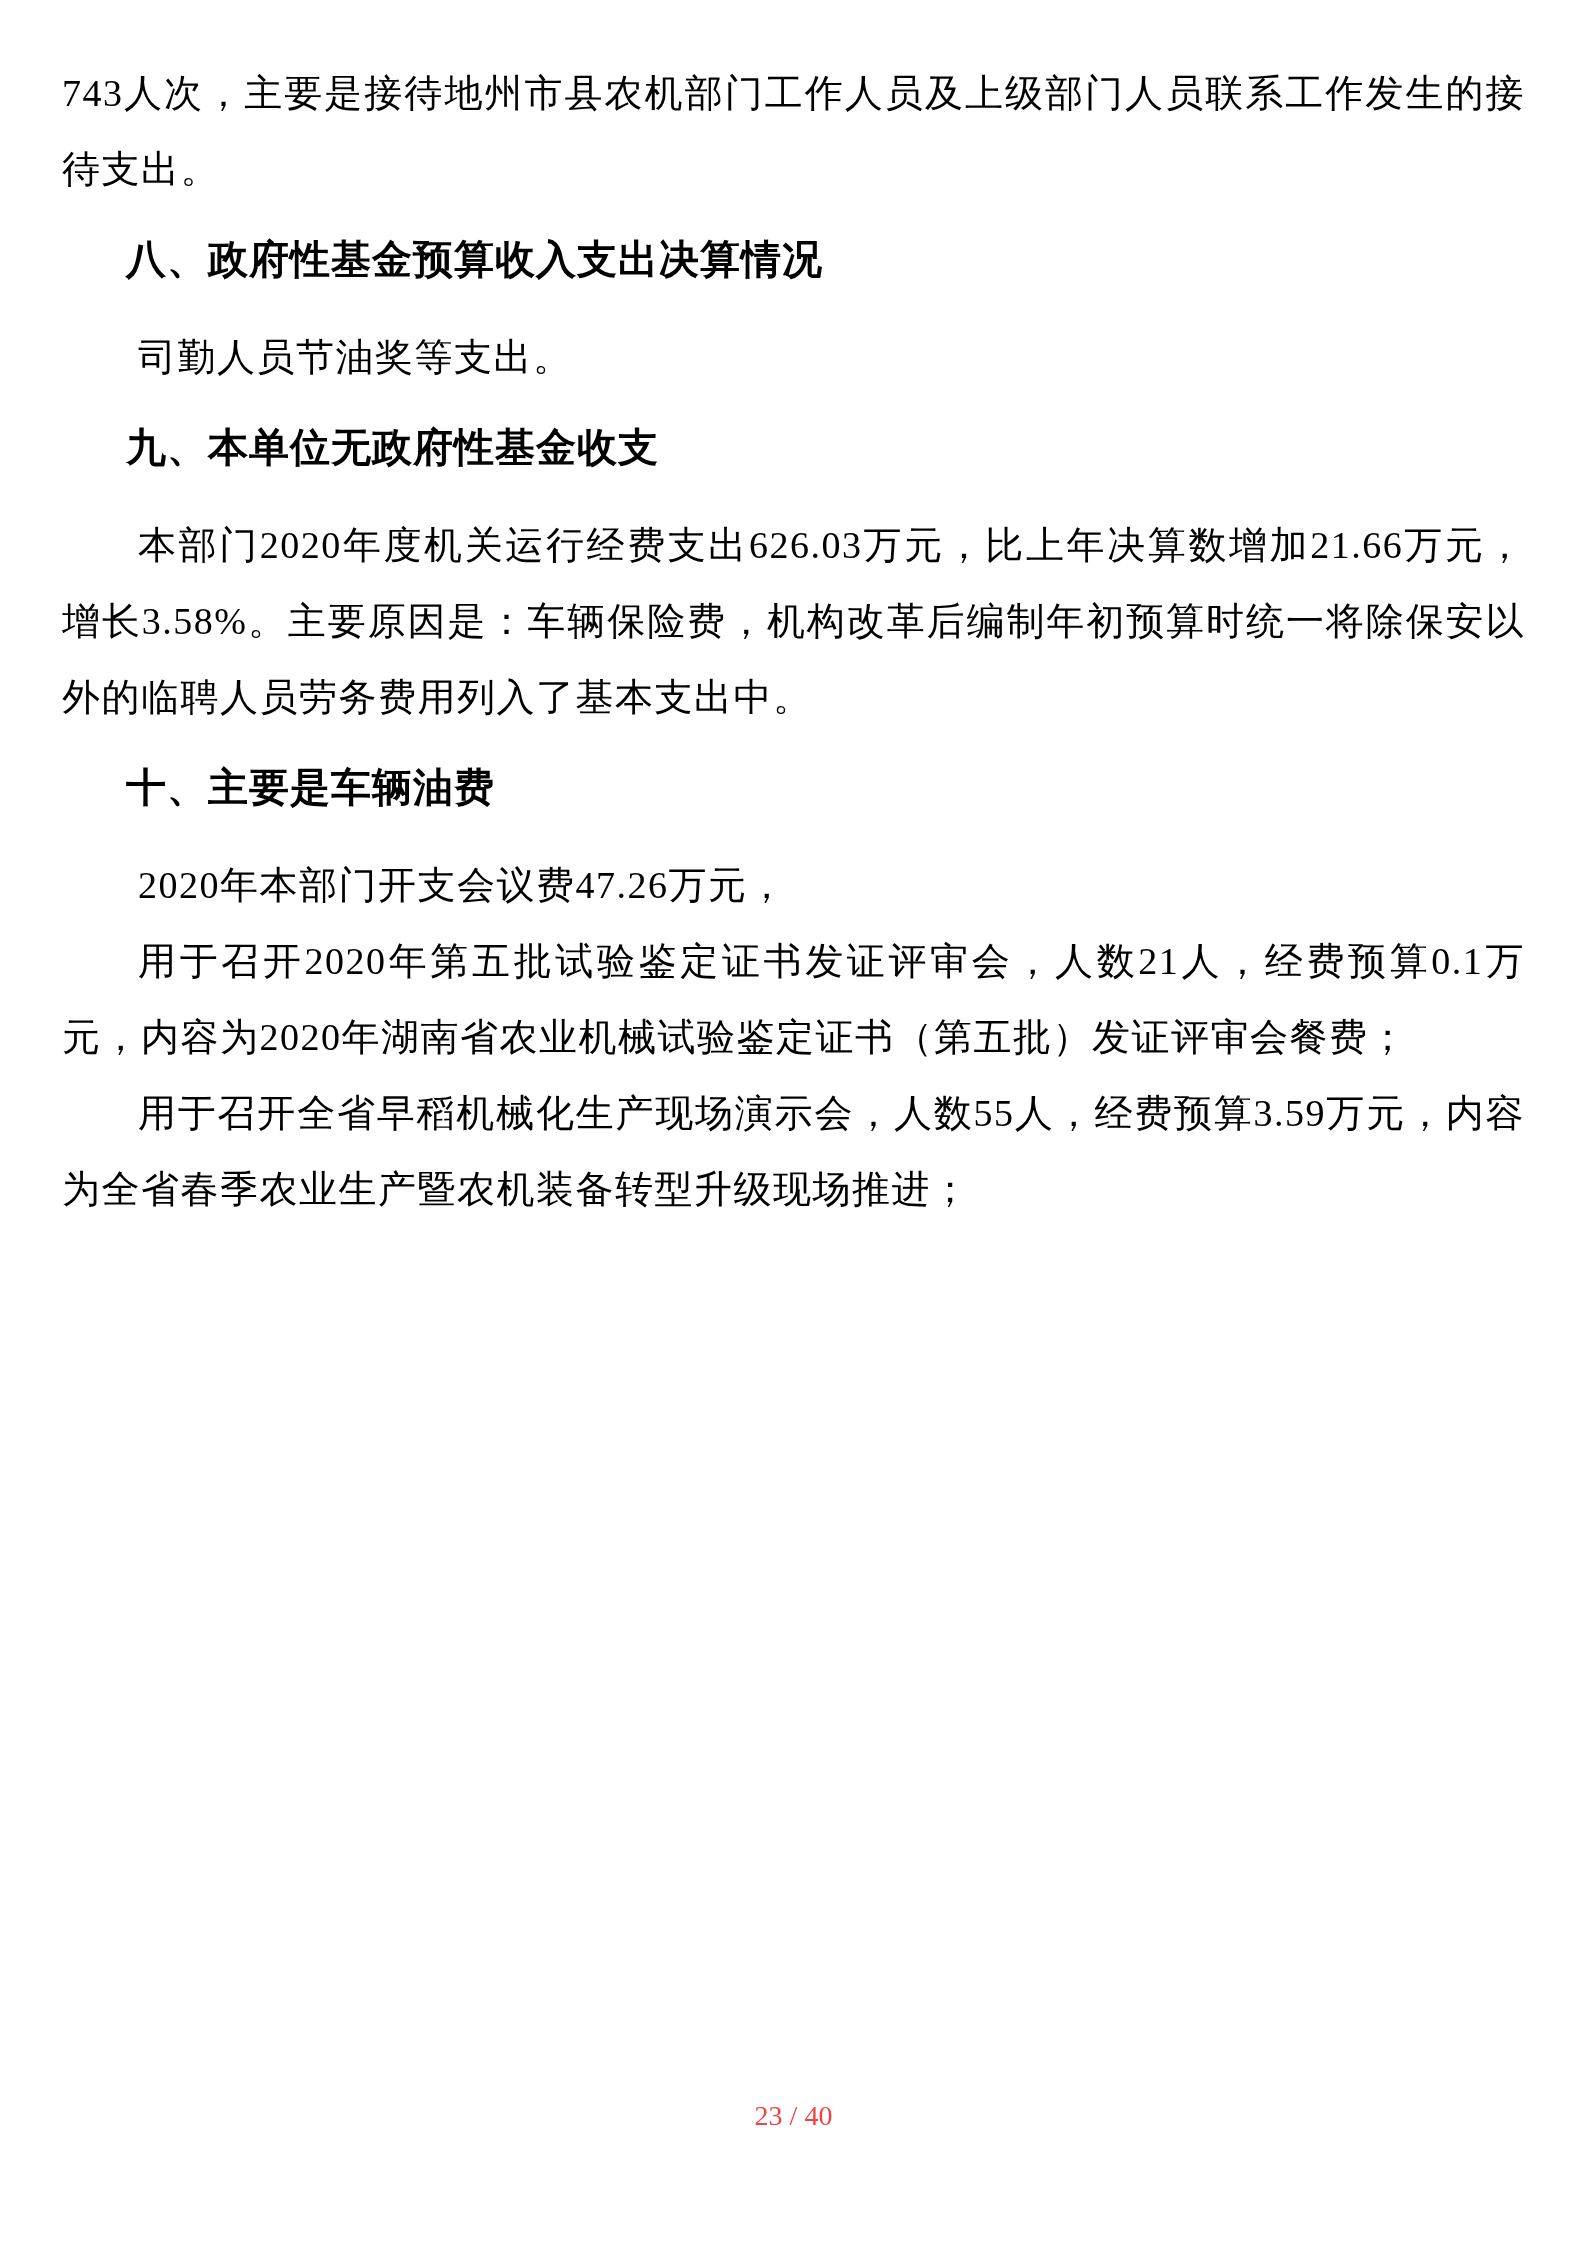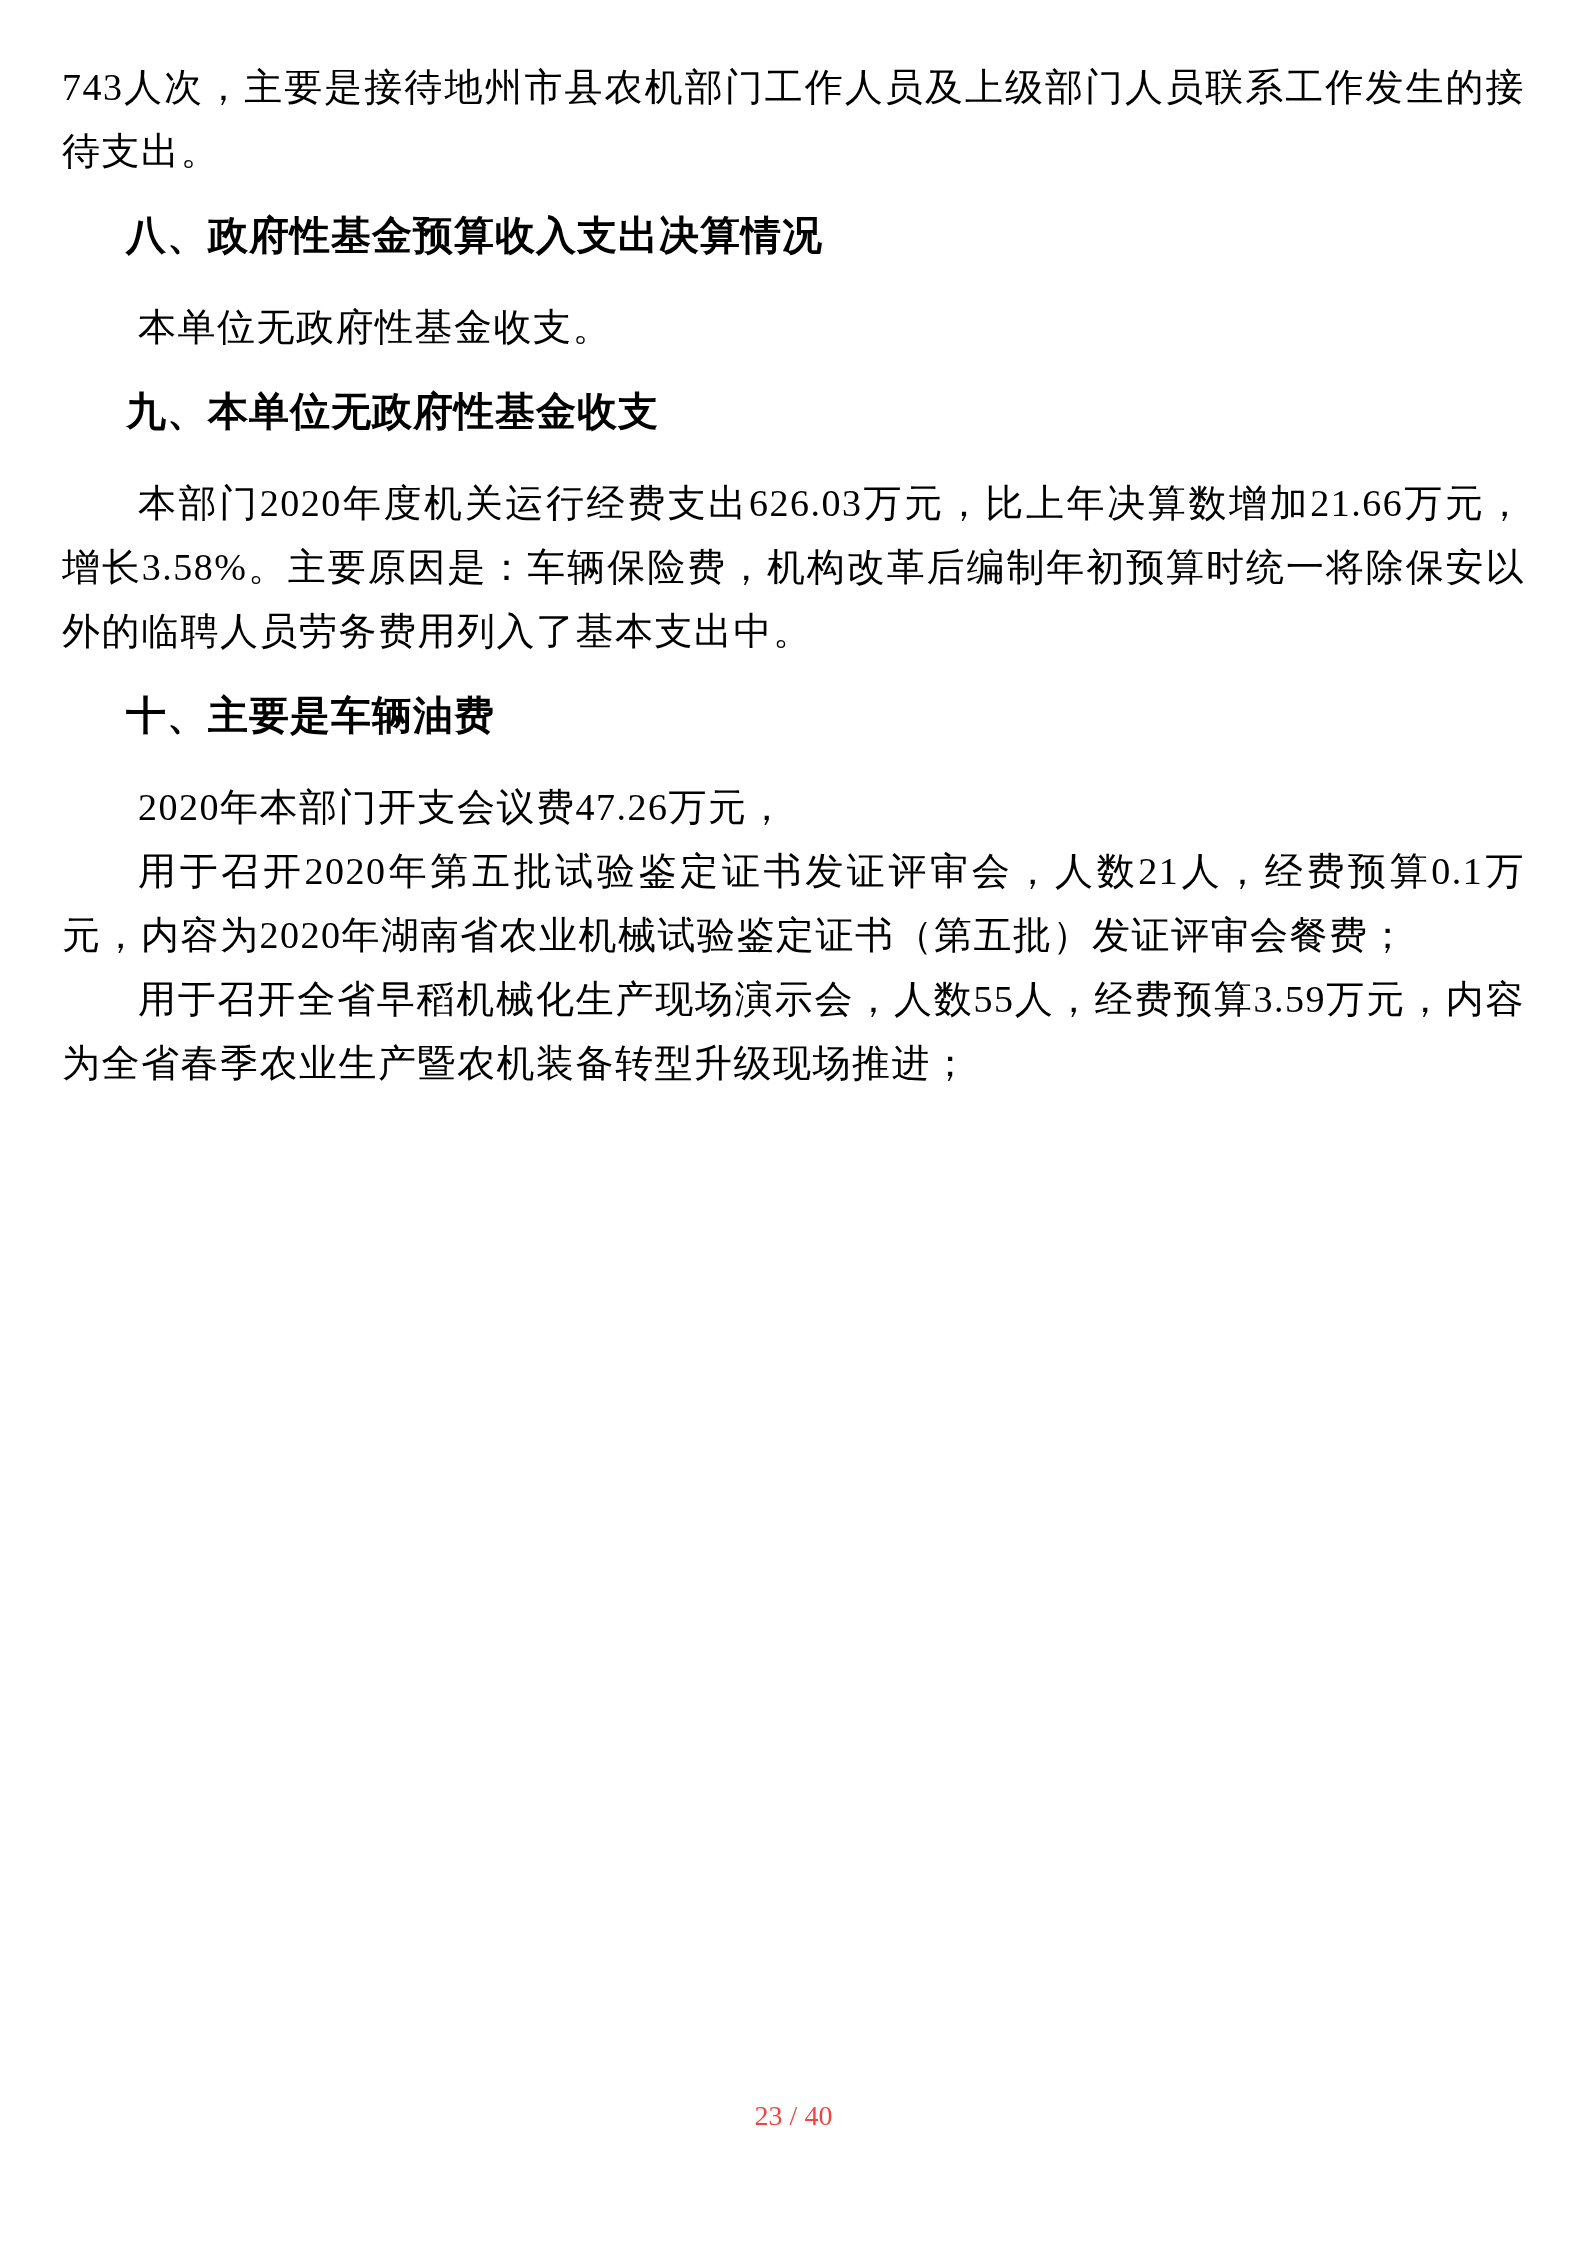--- a/index.html
+++ b/index.html
@@ -22,21 +22,21 @@
     height: 2245px;
     box-sizing: border-box;
     padding: 55px 62px 0 62px;
     background: #ffffff;
     overflow: hidden;
   }
   p.body-text {
     margin: 0;
     font-family: "Liberation Serif", "DejaVu Serif", serif;
     font-size: 38px;
-    line-height: 64px;
+    line-height: 76px;
     text-align: justify;
     letter-spacing: 1.5px;
     color: #000000;
   }
   p.body-text.indent {
     text-indent: 2em;
   }
   p.heading {
     margin: 0;
     font-family: Liberation Mono, monospace;
@@ -61,21 +61,21 @@
 </head>
 <body>
 
 <div class="page">
 
   <p class="body-text">743人次，主要是接待地州市县农机部门工作人员及上级部门人员联系工作发生的接待支出。</p>
 
 
   <p class="heading">八、政府性基金预算收入支出决算情况</p>
 
-  <p class="body-text indent">本单位无政府性基金收支。</p>
+  <p class="body-text indent">司勤人员节油奖等支出。</p>
 
   <p class="heading">九、本单位无政府性基金收支</p>
 
   <p class="body-text indent">本部门2020年度机关运行经费支出626.03万元，比上年决算数增加21.66万元，增长3.58%。主要原因是：车辆保险费，机构改革后编制年初预算时统一将除保安以外的临聘人员劳务费用列入了基本支出中。</p>
 
   <p class="heading">十、主要是车辆油费</p>
 
   <p class="body-text indent">2020年本部门开支会议费47.26万元，</p>
 
 

